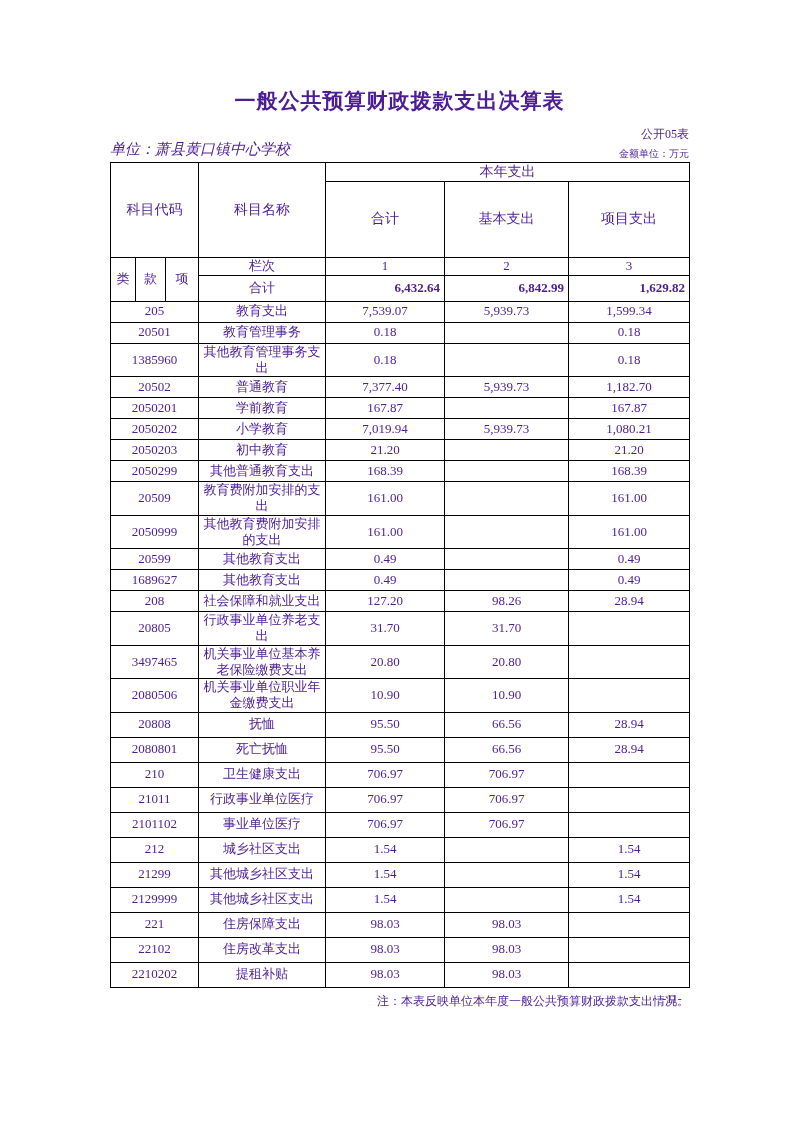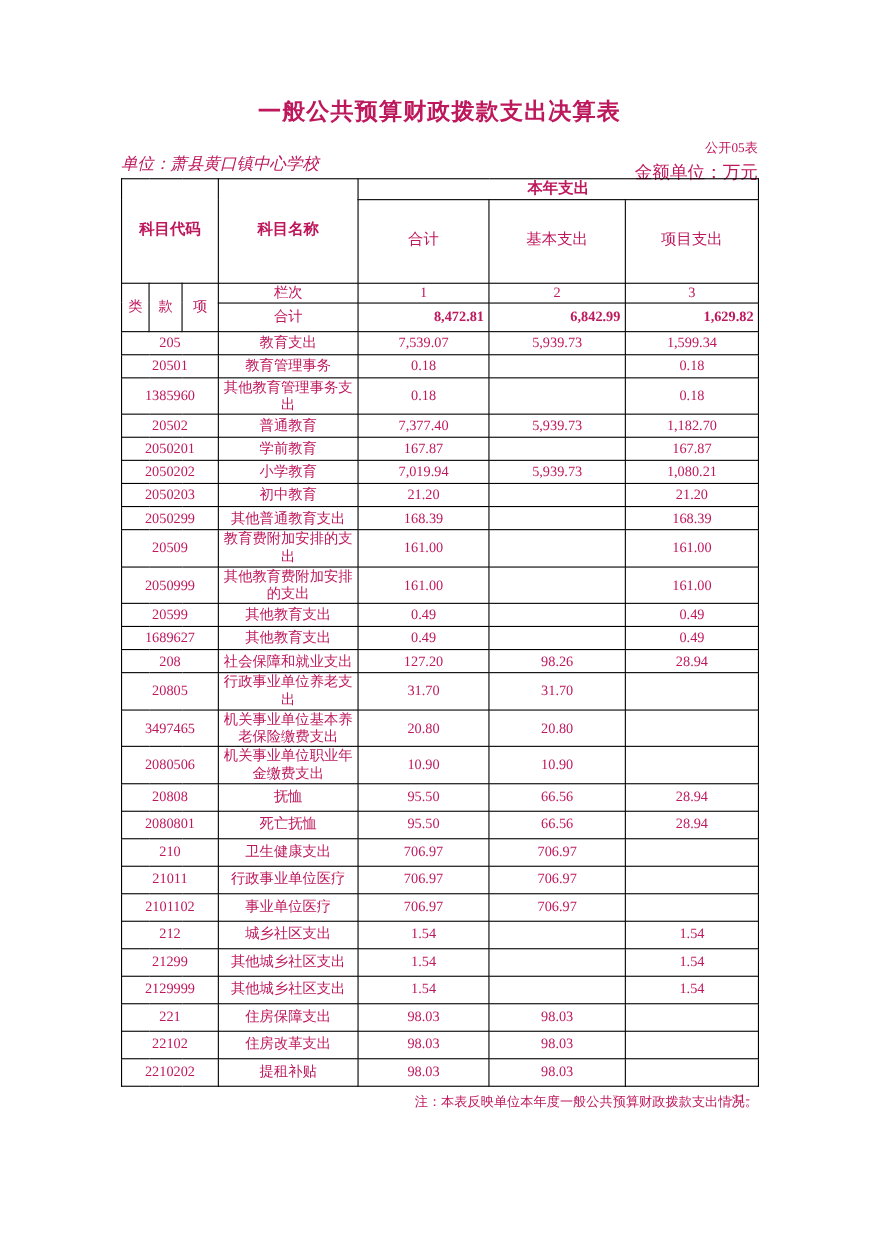--- a/index.html
+++ b/index.html
@@ -3,21 +3,21 @@
 <meta charset="utf-8">
 <style>
   * { margin: 0; padding: 0; box-sizing: border-box; }
   html, body { background: #e8e8e8; }
   .sheet {
     position: relative;
     width: 793px;
     height: 1122px;
     background: #ffffff;
     font-family: "Liberation Serif", "DejaVu Serif", serif;
-    color: #be185d;
+    color: #4c1d95;
     overflow: hidden;
     margin: 0 auto;
   }
   .doc-title {
     position: absolute;
     left: 110px;
     top: 87px;
     width: 579px;
     text-align: center;
     font-family: "Liberation Sans", "DejaVu Sans", sans-serif;
@@ -35,21 +35,21 @@
     position: absolute;
     left: 110px;
     top: 140px;
     font-size: 15px;
     font-style: italic;
   }
   .amount-unit {
     position: absolute;
     right: 104px;
     top: 147px;
-    font-size: 16px;
+    font-size: 10px;
   }
   .table-wrap {
     position: absolute;
     left: 110px;
     top: 162px;
     width: 579px;
   }
   table.main {
     border-collapse: collapse;
     table-layout: fixed;
@@ -58,21 +58,21 @@
   table.main td {
     border: 1px solid #000;
     text-align: center;
     vertical-align: middle;
     font-size: 13px;
     line-height: 1.25;
     padding: 0 2px;
     overflow: hidden;
   }
   td.num { font-size: 14px; }
-  tr.hdr-strip td { height: 17px; font-size: 14px; font-weight: bold; }
+  tr.hdr-strip td { height: 17px; font-size: 14px; }
   tr.hdr-main td { height: 76px; font-size: 14px; }
   tr.hdr-lanci td { height: 18px; margin-top: 23px; }
   tr.hdr-total td { height: 26px; }
   tr.hdr-total td.num {
     text-align: right;
     font-weight: bold;
     padding-right: 4px;
   }
   td.code-head { font-size: 14px; margin-top: 16px; }
   tr.r1 td { height: 21px; }
@@ -131,21 +131,21 @@
           <td rowspan="2">类</td>
           <td rowspan="2">款</td>
           <td rowspan="2">项</td>
           <td>栏次</td>
           <td>1</td>
           <td>2</td>
           <td>3</td>
         </tr>
         <tr class="hdr-total">
           <td>合计</td>
-          <td class="num">8,472.81</td>
+          <td class="num">6,432.64</td>
           <td class="num">6,842.99</td>
           <td class="num">1,629.82</td>
         </tr>
       </thead>
       <tbody>
           <tr class="r1">
             <td colspan="3">205</td>
             <td>教育支出</td>
             <td class="num">7,539.07</td>
             <td class="num">5,939.73</td>

